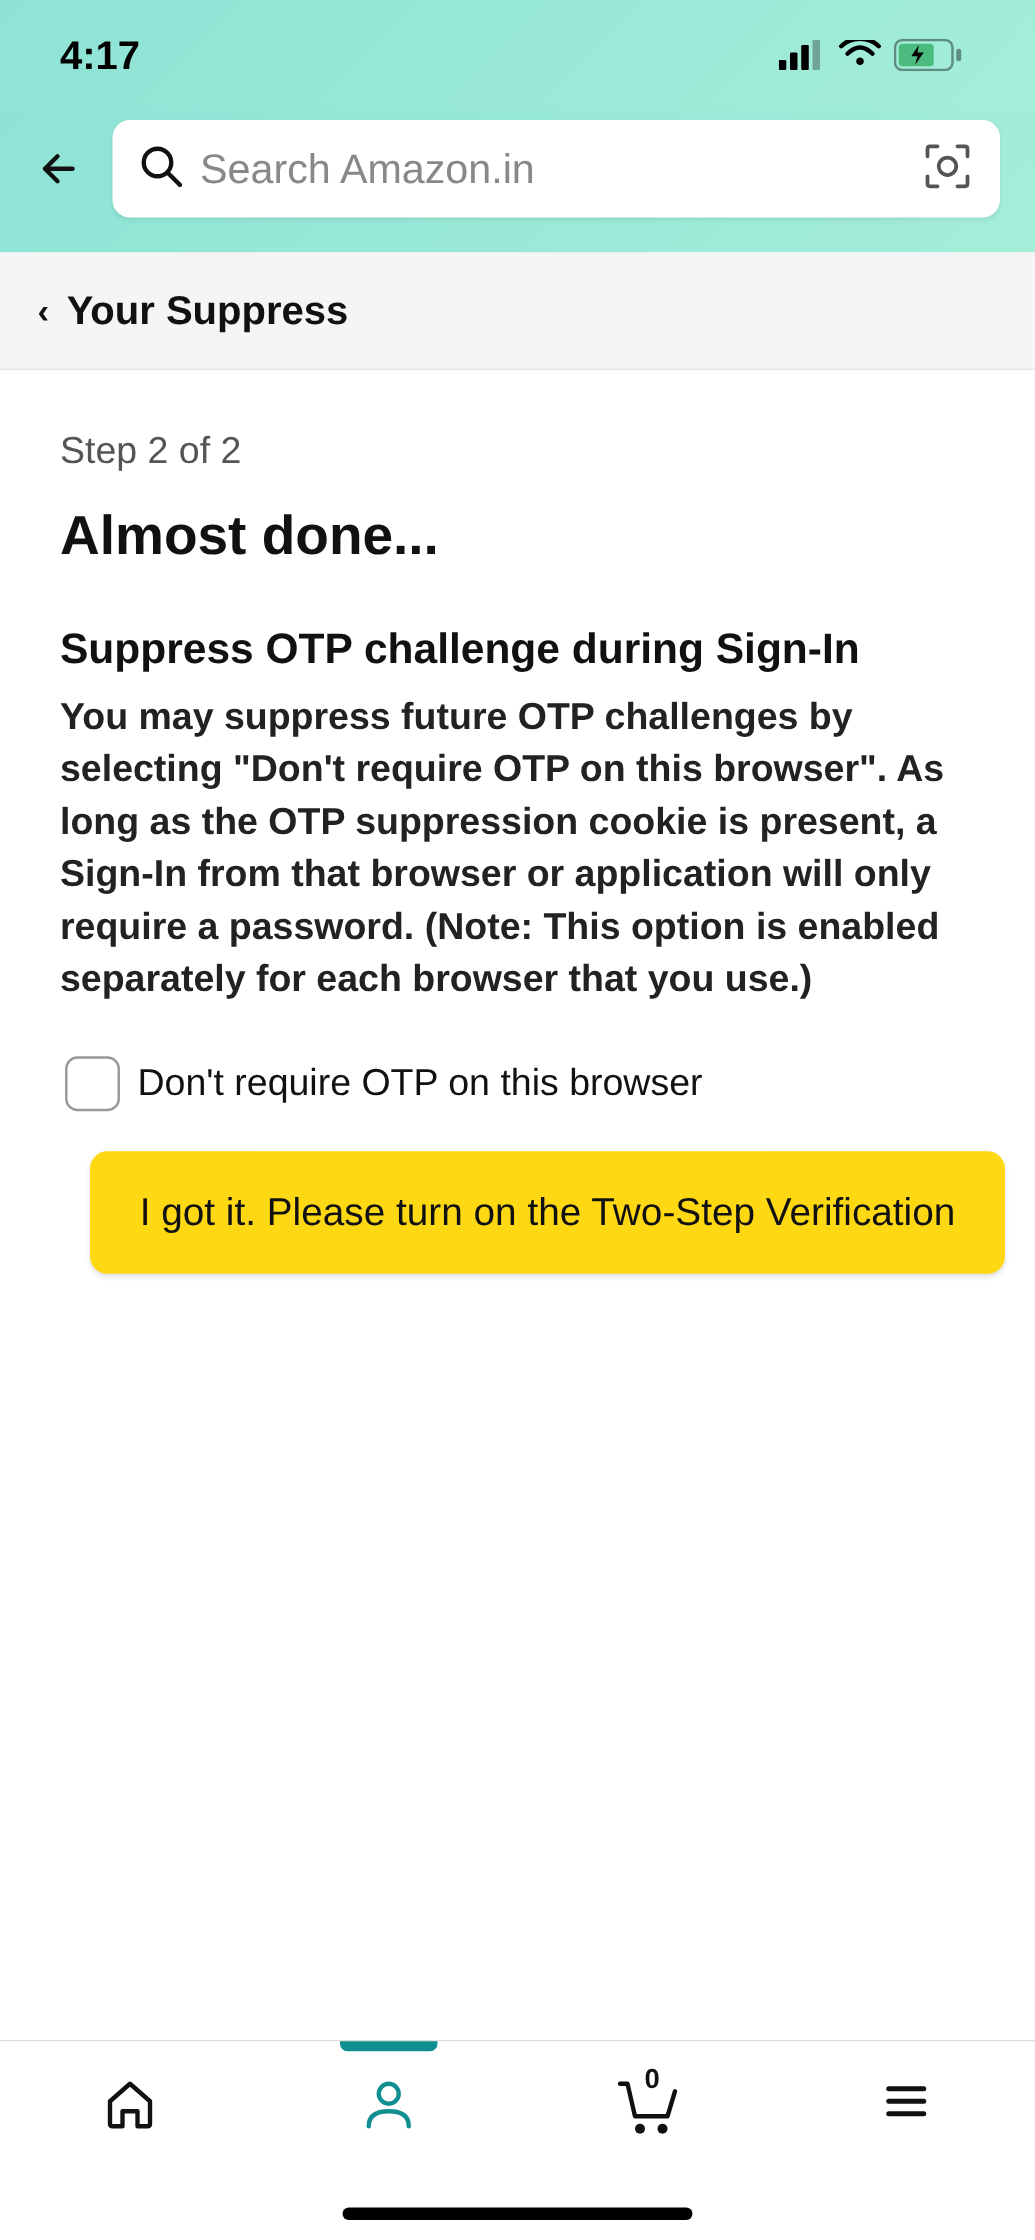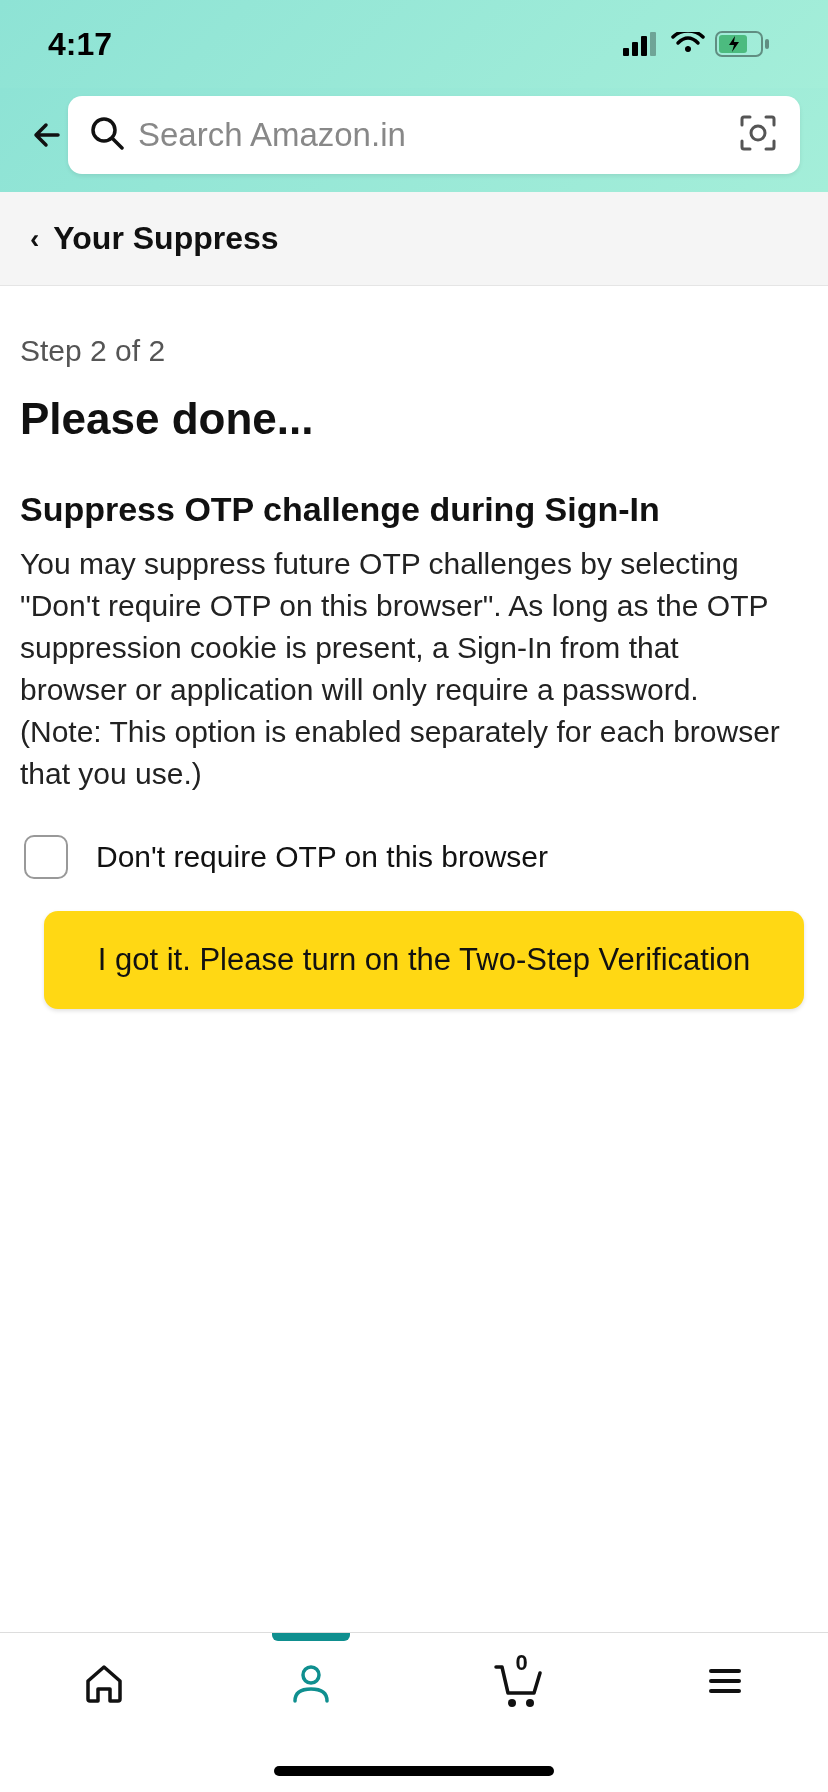--- a/index.html
+++ b/index.html
@@ -31,23 +31,24 @@
     .status-icons {
       display: flex;
       align-items: center;
       gap: 10px;
     }
     .signal-icon svg, .wifi-icon svg, .battery-icon svg {
       display: block;
     }
     .header-search {
       background: linear-gradient(135deg, #8EE3D5 0%, #A4EED9 100%);
-      padding: 8px 28px 18px 28px;
-      display: flex;
-      align-items: center;
+      padding: 8px 28px 28px 28px;
+      display: flex;
+      align-items: center;
+      gap: 22px;
     }
     .back-arrow {
       display: flex;
       align-items: center;
       justify-content: center;
       width: 40px;
       height: 40px;
     }
     .search-box {
       flex: 1;
@@ -88,21 +89,21 @@
       font-size: 28px;
       color: #111;
       font-weight: bold;
     }
     .breadcrumb-text {
       font-size: 32px;
       font-weight: 700;
       color: #111;
     }
     .content {
-      padding: 48px 48px 0 20px;
+      padding: 48px 48px 0 48px;
     }
     .step-text {
       font-size: 30px;
       color: #555;
       margin-bottom: 26px;
     }
     .main-title {
       font-size: 44px;
       font-weight: 800;
       color: #111;
@@ -112,25 +113,26 @@
       font-size: 34px;
       font-weight: 700;
       color: #111;
       margin-bottom: 14px;
     }
     .description {
       font-size: 30px;
       color: #222;
       line-height: 1.4;
       margin-bottom: 40px;
+      font-weight: bold;
     }
     .checkbox-row {
       display: flex;
       align-items: center;
-      gap: 28px;
+      gap: 14px;
       margin-bottom: 32px;
       padding-left: 4px;
     }
     .checkbox {
       width: 44px;
       height: 44px;
       border: 2px solid #999;
       border-radius: 10px;
       background: #fff;
     }
@@ -261,21 +263,21 @@
   </div>
 </div>
 
 <div class="breadcrumb">
   <span class="breadcrumb-chevron">‹</span>
   <span class="breadcrumb-text">Your Suppress</span>
 </div>
 
 <div class="content">
   <div class="step-text">Step 2 of 2</div>
-  <h1 class="main-title">Please done...</h1>
+  <h1 class="main-title">Almost done...</h1>
   <h2 class="sub-title">Suppress OTP challenge during Sign-In</h2>
   <p class="description">You may suppress future OTP challenges by selecting "Don't require OTP on this browser". As long as the OTP suppression cookie is present, a Sign-In from that browser or application will only require a password. (Note: This option is enabled separately for each browser that you use.)</p>
   <div class="checkbox-row">
     <div class="checkbox"></div>
     <span class="checkbox-label">Don't require OTP on this browser</span>
   </div>
   <button class="submit-button">I got it. Please turn on the Two-Step Verification</button>
 </div>
 
 <div class="bottom-nav">

